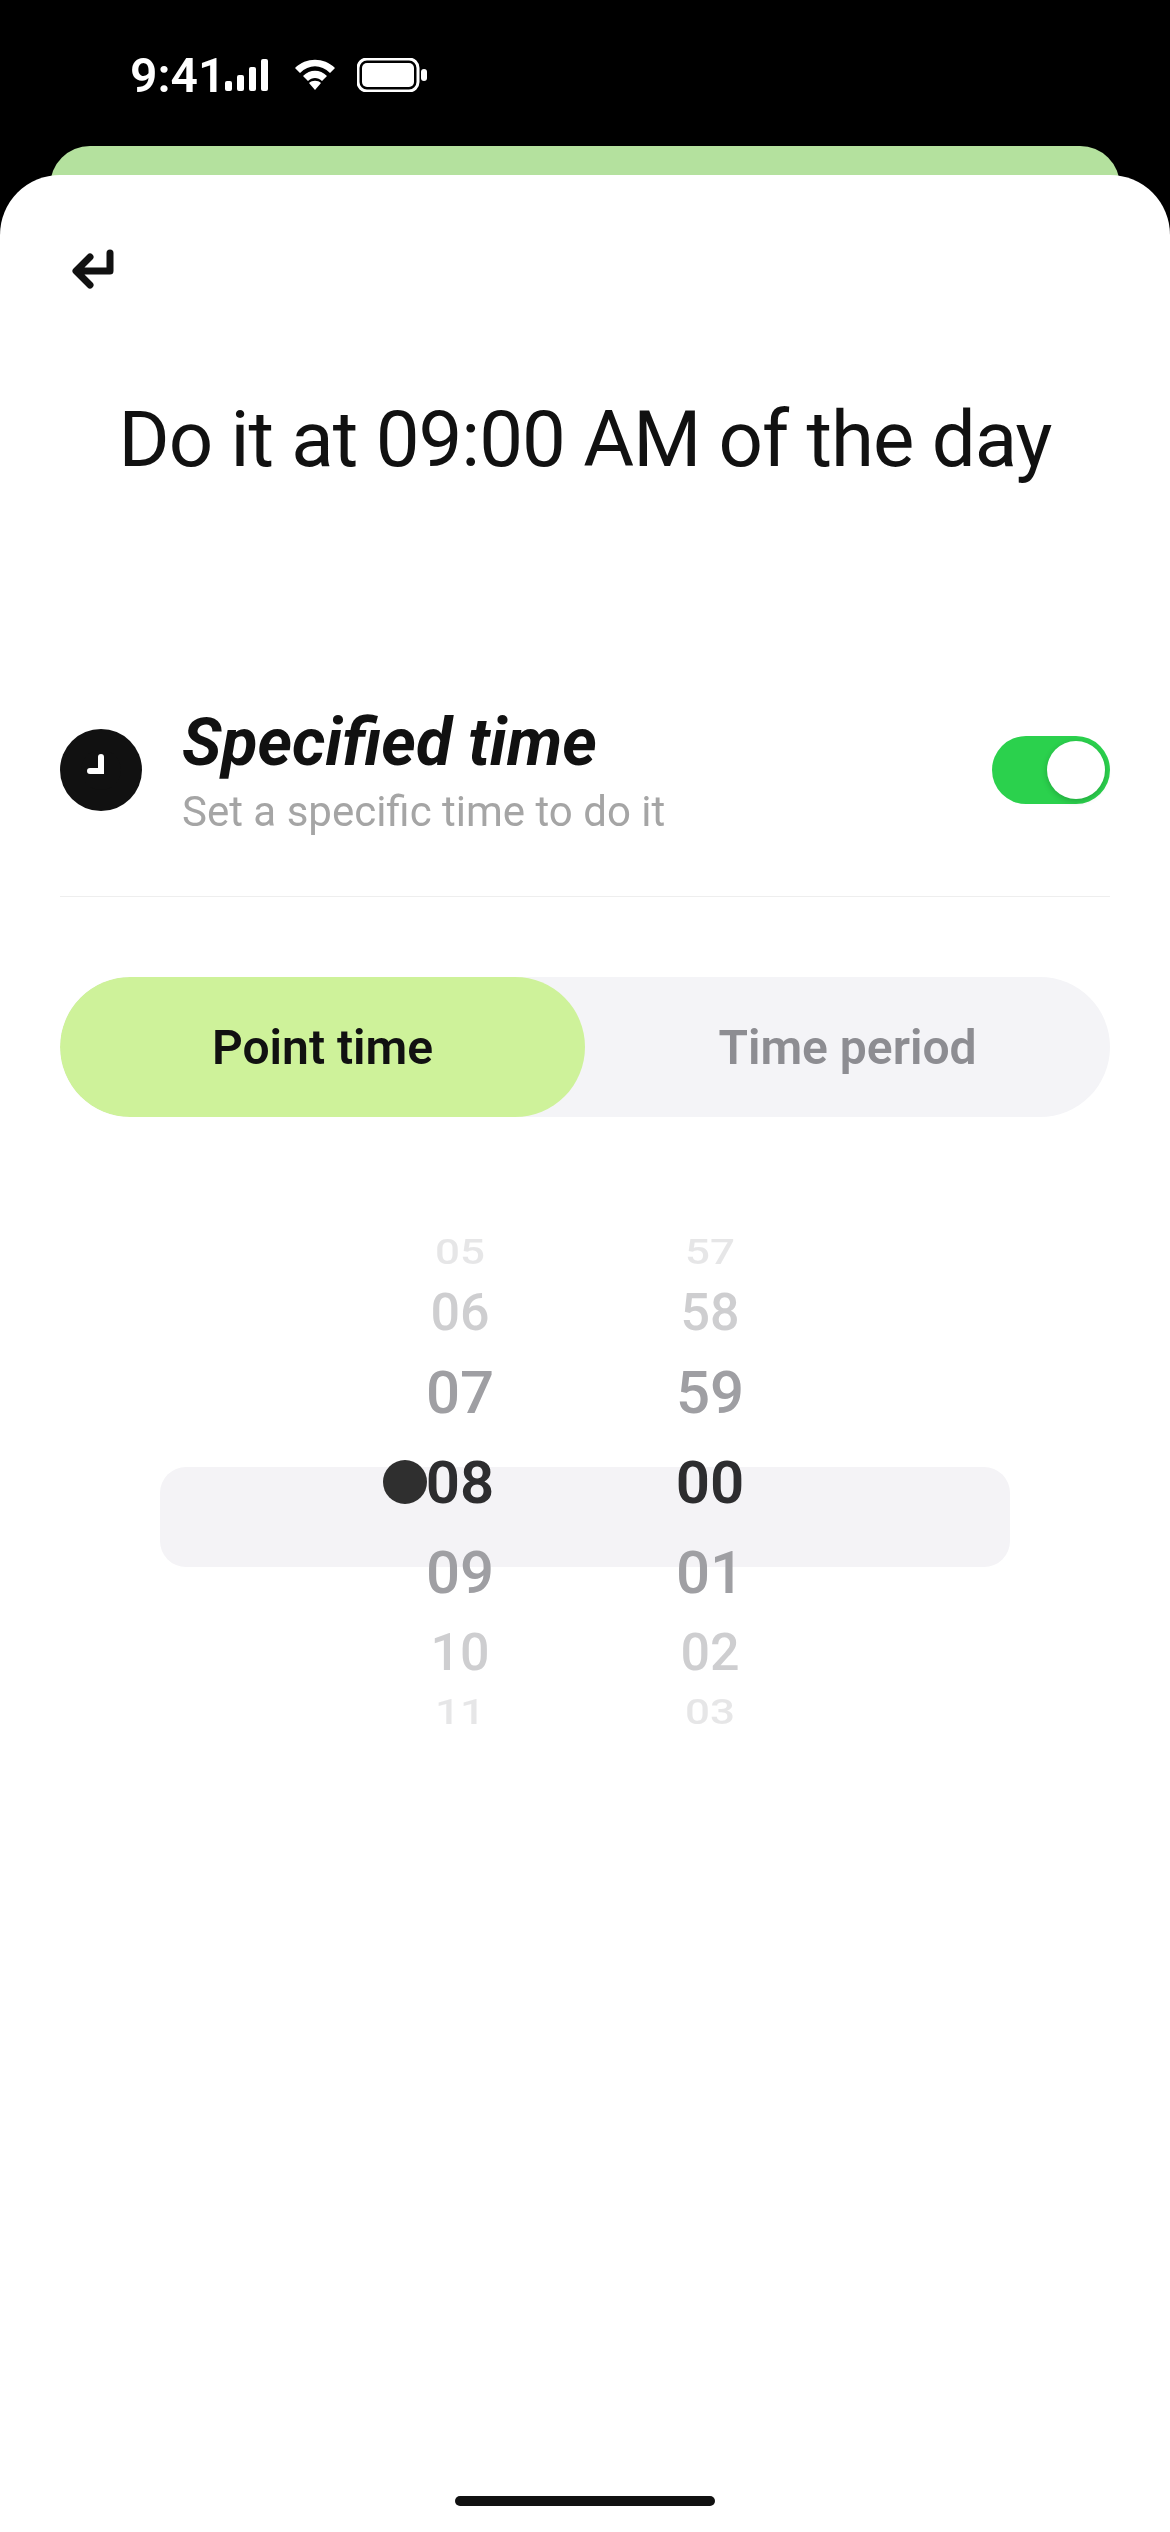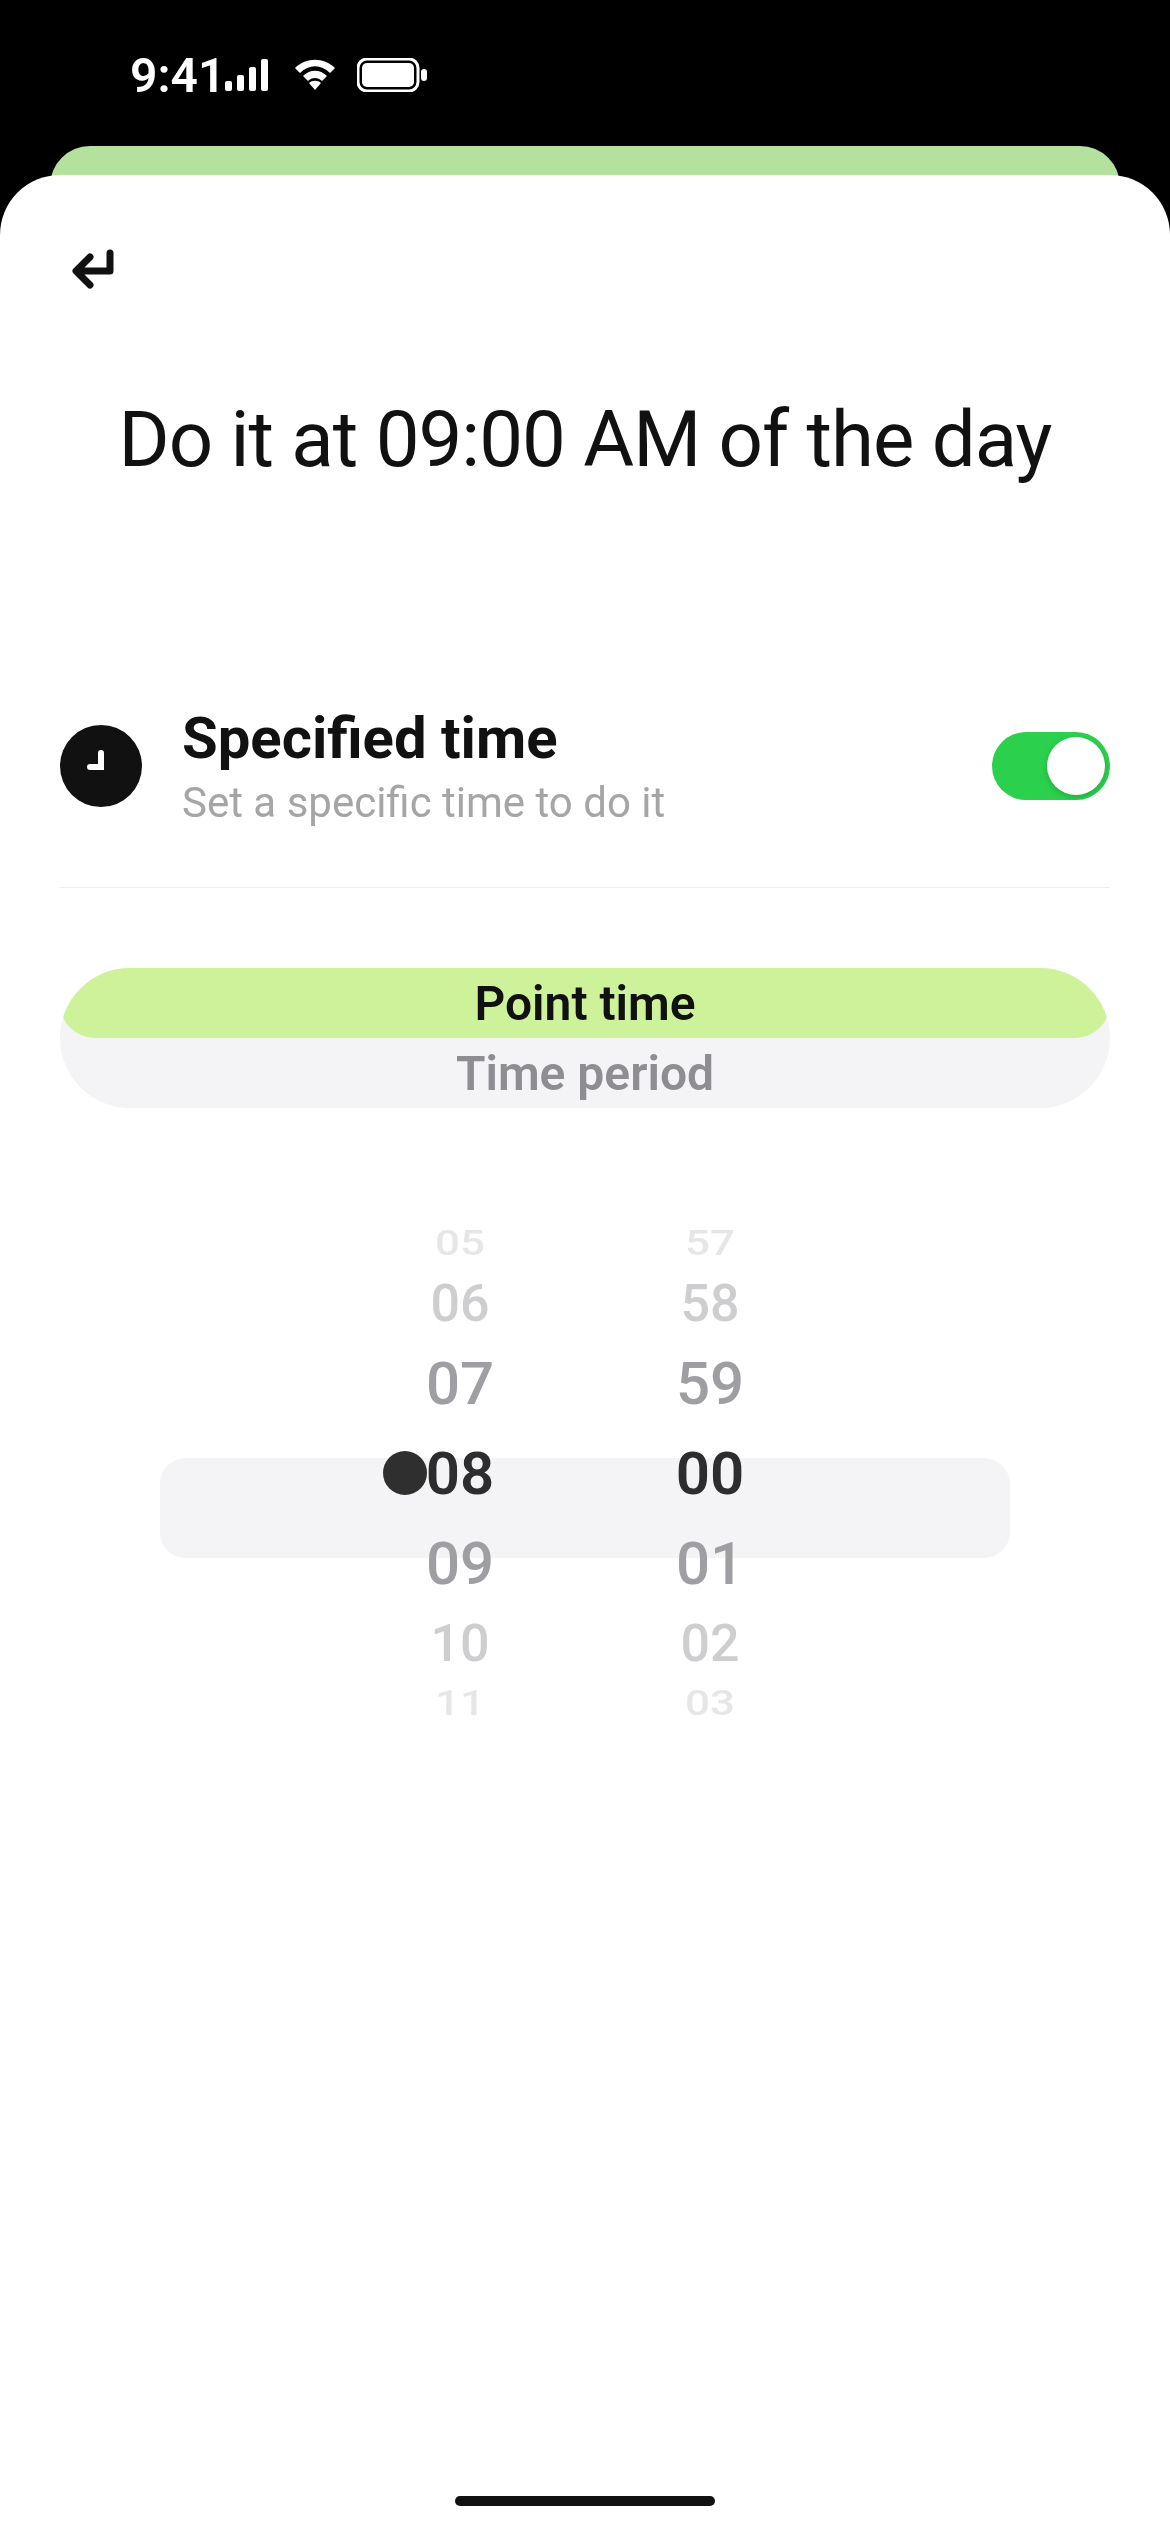--- a/index.html
+++ b/index.html
@@ -88,23 +88,24 @@
     background: #111;
     display: flex;
     align-items: center;
     justify-content: center;
     flex-shrink: 0;
   }
   .option-text {
     flex: 1;
   }
   .option-title {
-    font-size: 58px;
+    font-size: 66px;
     font-weight: 700;
     color: #111;
+    font-style: italic;
   }
   .option-sub {
     font-size: 42px;
     color: #a5a5a5;
     margin-top: 6px;
   }
   .toggle {
     width: 118px;
     height: 68px;
     border-radius: 40px;
@@ -124,21 +125,20 @@
     box-shadow: 0 2px 6px rgba(0,0,0,0.2);
   }
   .segmented {
     margin-top: 80px;
     width: 100%;
     height: 140px;
     background: #f4f4f7;
     border-radius: 70px;
     display: flex;
     overflow: hidden;
-    flex-direction: column;
   }
   .seg-btn {
     flex: 1;
     display: flex;
     align-items: center;
     justify-content: center;
     font-size: 48px;
     font-weight: 600;
     color: #8d8d92;
     cursor: pointer;

